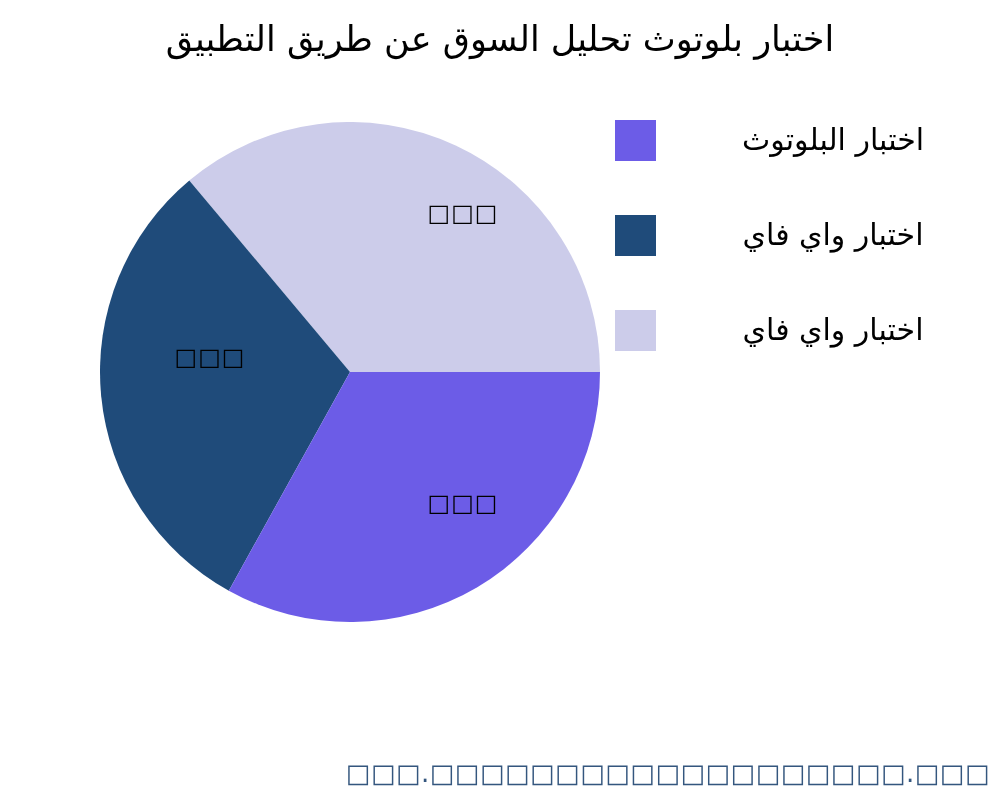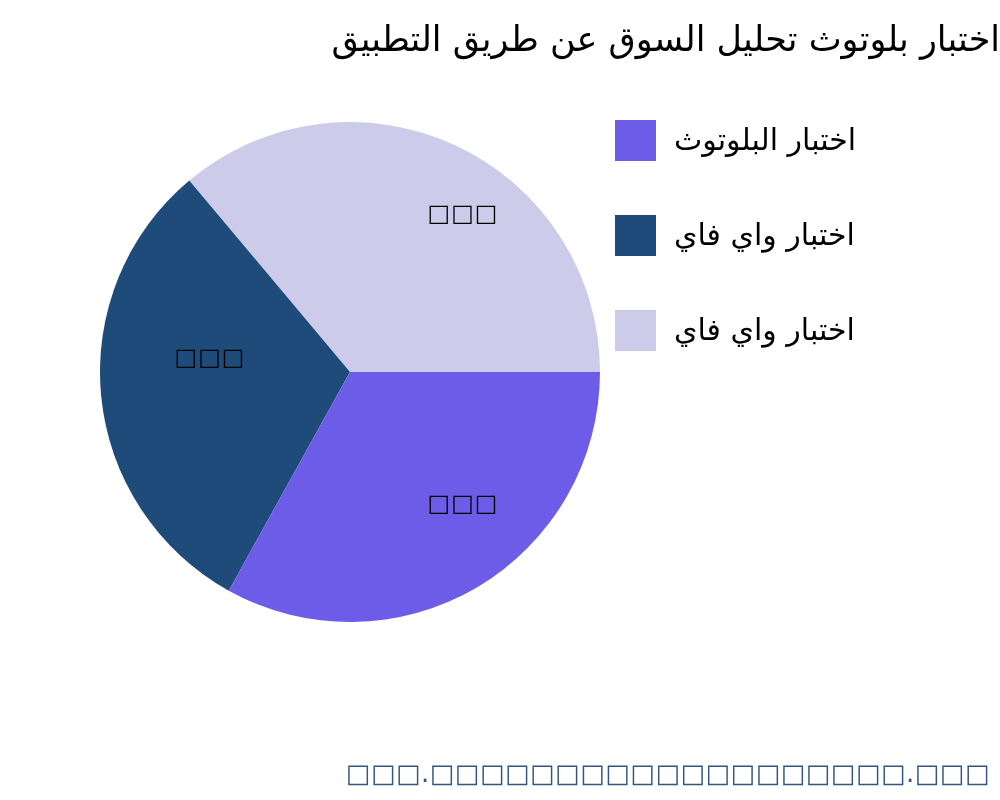--- a/index.html
+++ b/index.html
@@ -22,20 +22,21 @@
     width: 1000px;
     height: 800px;
   }
 
   
   #chart-title {
     position: absolute;
     left: 0;
     top: 16px;
     width: 1000px;
+    text-align: center;
     font-size: 35px;
     line-height: 46px;
     color: #000000;
     direction: rtl;
     unicode-bidi: bidi-override;
     white-space: nowrap;
     font-weight: 400;
   }
 
   
@@ -86,21 +87,21 @@
     width: 41px;
     height: 41px;
   }
   .legend-label {
     position: absolute;
     left: 62px;
     top: 0px;
     width: 318px;
     height: 56px;
     line-height: 56px;
-    text-align: left;
+    text-align: center;
     direction: rtl;
     unicode-bidi: bidi-override;
     font-size: 30px;
     color: #000000;
     white-space: nowrap;
   }
 
   
   #footer-watermark {
     position: absolute;

